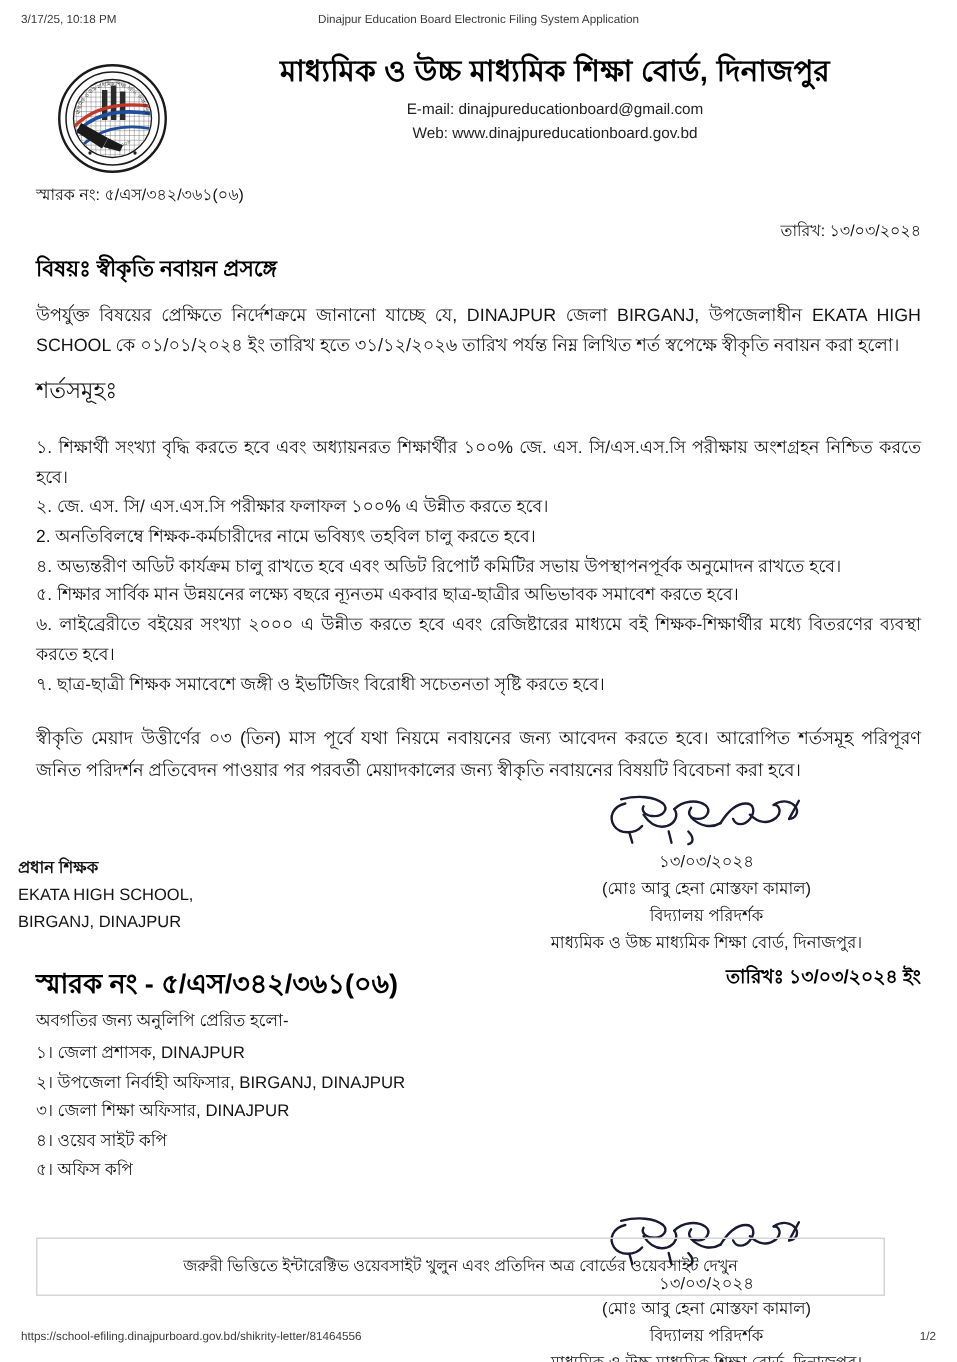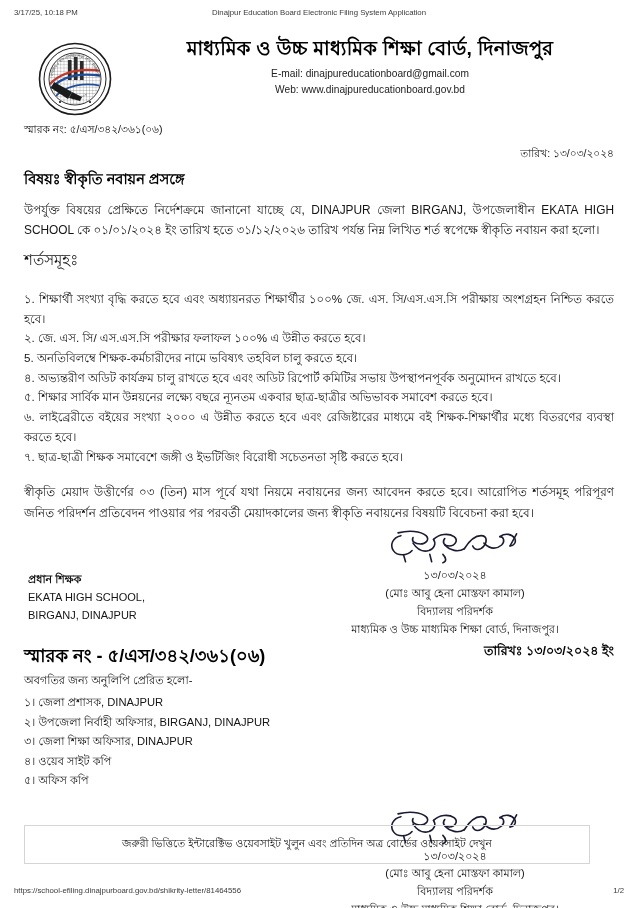--- a/index.html
+++ b/index.html
@@ -140,21 +140,21 @@
     margin: 16px 24px 0 24px;
     font-size: 11.9px;
     line-height: 1.76;
     text-align: justify;
     color: #141414;
   }
 
   
   .sig-area {
     position: relative;
-    margin: 0 28px;
+    margin: 0 12px;
     height: 118px;
   }
   .sig-left {
     position: absolute;
     left: 0;
     top: 46px;
     font-size: 11px;
     line-height: 1.65;
     color: #141414;
   }
@@ -293,21 +293,21 @@
     <span class="memo-date">তারিখ: ১৩/০৩/২০২৪</span>
   </div>
 
   <div class="subject">বিষয়ঃ স্বীকৃতি নবায়ন প্রসঙ্গে</div>
 
   <div class="body-block">উপর্যুক্ত বিষয়ের প্রেক্ষিতে নির্দেশক্রমে জানানো যাচ্ছে যে, DINAJPUR জেলা BIRGANJ, উপজেলাধীন EKATA HIGH SCHOOL কে ০১/০১/২০২৪ ইং তারিখ হতে ৩১/১২/২০২৬ তারিখ পর্যন্ত নিম্ন লিখিত শর্ত স্বপেক্ষে স্বীকৃতি নবায়ন করা হলো।</div>
   <div class="conditions-label">শর্তসমূহঃ</div>
   <ul class="conditions">
     <li>১. শিক্ষার্থী সংখ্যা বৃদ্ধি করতে হবে এবং অধ্যায়নরত শিক্ষার্থীর ১০০% জে. এস. সি/এস.এস.সি পরীক্ষায় অংশগ্রহন নিশ্চিত করতে হবে।</li>
     <li>২. জে. এস. সি/ এস.এস.সি পরীক্ষার ফলাফল ১০০% এ উন্নীত করতে হবে।</li>
-    <li>5. অনতিবিলম্বে শিক্ষক-কর্মচারীদের নামে ভবিষ্যৎ তহবিল চালু করতে হবে।</li>
+    <li>2. অনতিবিলম্বে শিক্ষক-কর্মচারীদের নামে ভবিষ্যৎ তহবিল চালু করতে হবে।</li>
     <li>৪. অভ্যন্তরীণ অডিট কার্যক্রম চালু রাখতে হবে এবং অডিট রিপোর্ট কমিটির সভায় উপস্থাপনপূর্বক অনুমোদন রাখতে হবে।</li>
     <li>৫. শিক্ষার সার্বিক মান উন্নয়নের লক্ষ্যে বছরে ন্যূনতম একবার ছাত্র-ছাত্রীর অভিভাবক সমাবেশ করতে হবে।</li>
     <li>৬. লাইব্রেরীতে বইয়ের সংখ্যা ২০০০ এ উন্নীত করতে হবে এবং রেজিষ্টারের মাধ্যমে বই শিক্ষক-শিক্ষার্থীর মধ্যে বিতরণের ব্যবস্থা করতে হবে।</li>
     <li>৭. ছাত্র-ছাত্রী শিক্ষক সমাবেশে জঙ্গী ও ইভটিজিং বিরোধী সচেতনতা সৃষ্টি করতে হবে।</li>
   </ul>
   <div class="closing">স্বীকৃতি মেয়াদ উত্তীর্ণের ০৩ (তিন) মাস পূর্বে যথা নিয়মে নবায়নের জন্য আবেদন করতে হবে। আরোপিত শর্তসমূহ পরিপূরণ জনিত পরিদর্শন প্রতিবেদন পাওয়ার পর পরবর্তী মেয়াদকালের জন্য স্বীকৃতি নবায়নের বিষয়টি বিবেচনা করা হবে।</div>
 
   <div class="sig-area">
     <div class="sig-left">
       <div class="role">প্রধান শিক্ষক</div>

